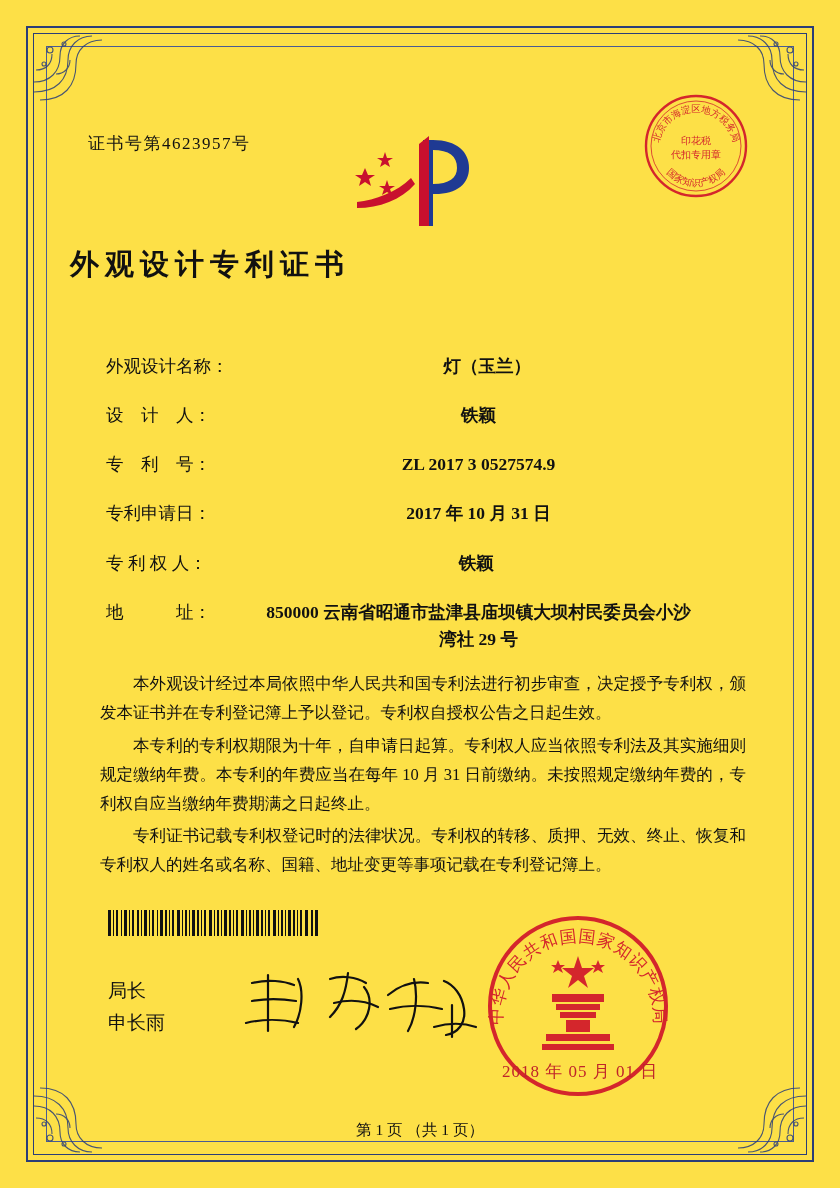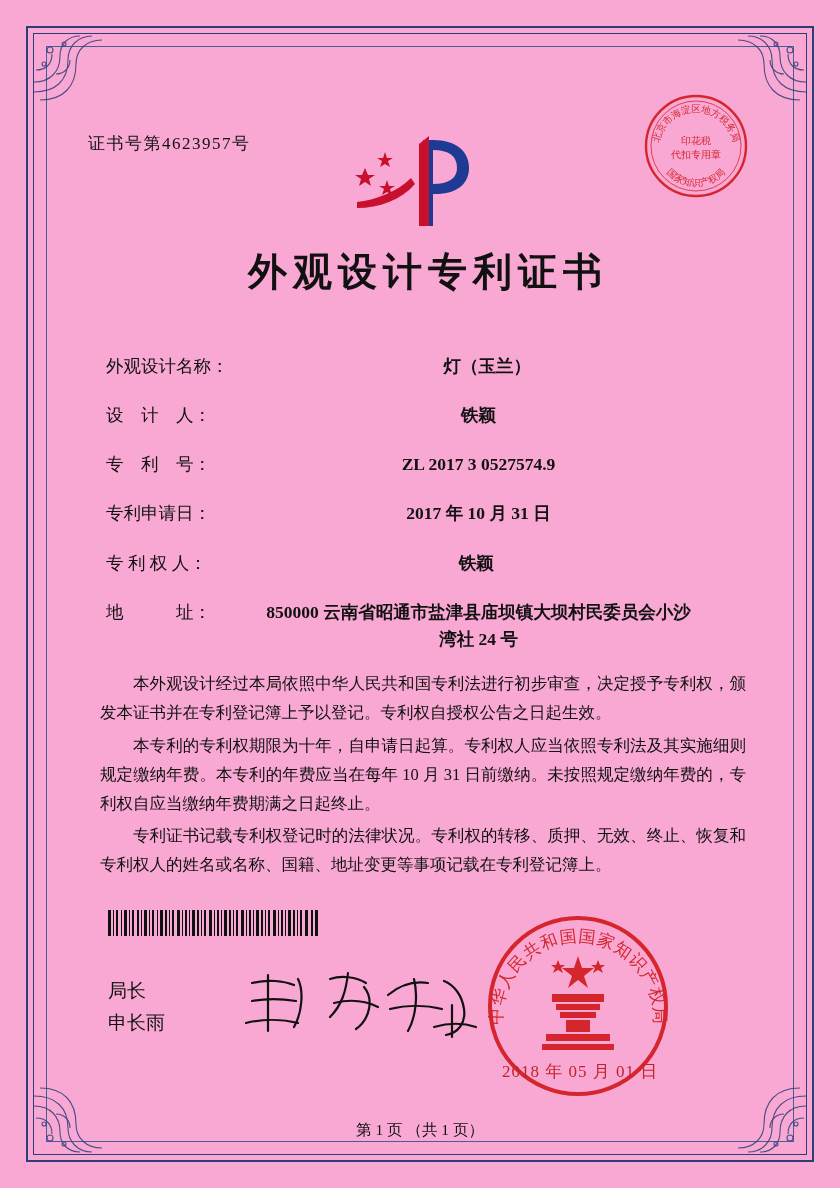--- a/index.html
+++ b/index.html
@@ -11,21 +11,21 @@
     height: 1188px;
     background: #ffffff;
     font-family: "Liberation Serif", serif;
     color: #111;
     overflow: hidden;
   }
   .page {
     position: relative;
     width: 840px;
     height: 1188px;
-    background: #f9a8d4;
+    background: #fde047;
     box-sizing: border-box;
   }
 
   
   .border-outer {
     position: absolute;
     left: 26px; top: 26px;
     width: 788px; height: 1136px;
     border: 2px solid #2a3e78;
     box-sizing: border-box;
@@ -81,24 +81,24 @@
 
   
   .seal-top {
     position: absolute;
     right: 16px; top: 18px;
     width: 116px; height: 116px;
   }
 
   .title {
     position: absolute;
-    left: 8px; top: 175px;
+    left: 0; top: 175px;
     width: 700px;
-    text-align: center;
-    font-size: 39px;
+    text-align: left;
+    font-size: 29px;
     font-weight: bold;
     letter-spacing: 6px;
     color: #111;
     font-family: "DejaVu Serif", serif;
   }
 
   
   .fields {
     position: absolute;
     left: 36px;
@@ -335,21 +335,21 @@
 
       <div class="frow">
         <div class="flabel">专 利 权 人：</div>
         <div class="fvalue">铁颖</div>
       </div>
 
       <div class="frow">
         <div class="flabel">地　　　址：</div>
         <div class="fvalue">
           <span>850000  云南省昭通市盐津县庙坝镇大坝村民委员会小沙</span>
-          <span class="indent2">湾社 24 号</span>
+          <span class="indent2">湾社 29 号</span>
         </div>
       </div>
 
       <div class="row-double">
       </div>
     </div>
 
     <div class="paras">
       <p>本外观设计经过本局依照中华人民共和国专利法进行初步审查，决定授予专利权，颁发本证书并在专利登记簿上予以登记。专利权自授权公告之日起生效。</p>
       <p>本专利的专利权期限为十年，自申请日起算。专利权人应当依照专利法及其实施细则规定缴纳年费。本专利的年费应当在每年 10 月 31 日前缴纳。未按照规定缴纳年费的，专利权自应当缴纳年费期满之日起终止。</p>

